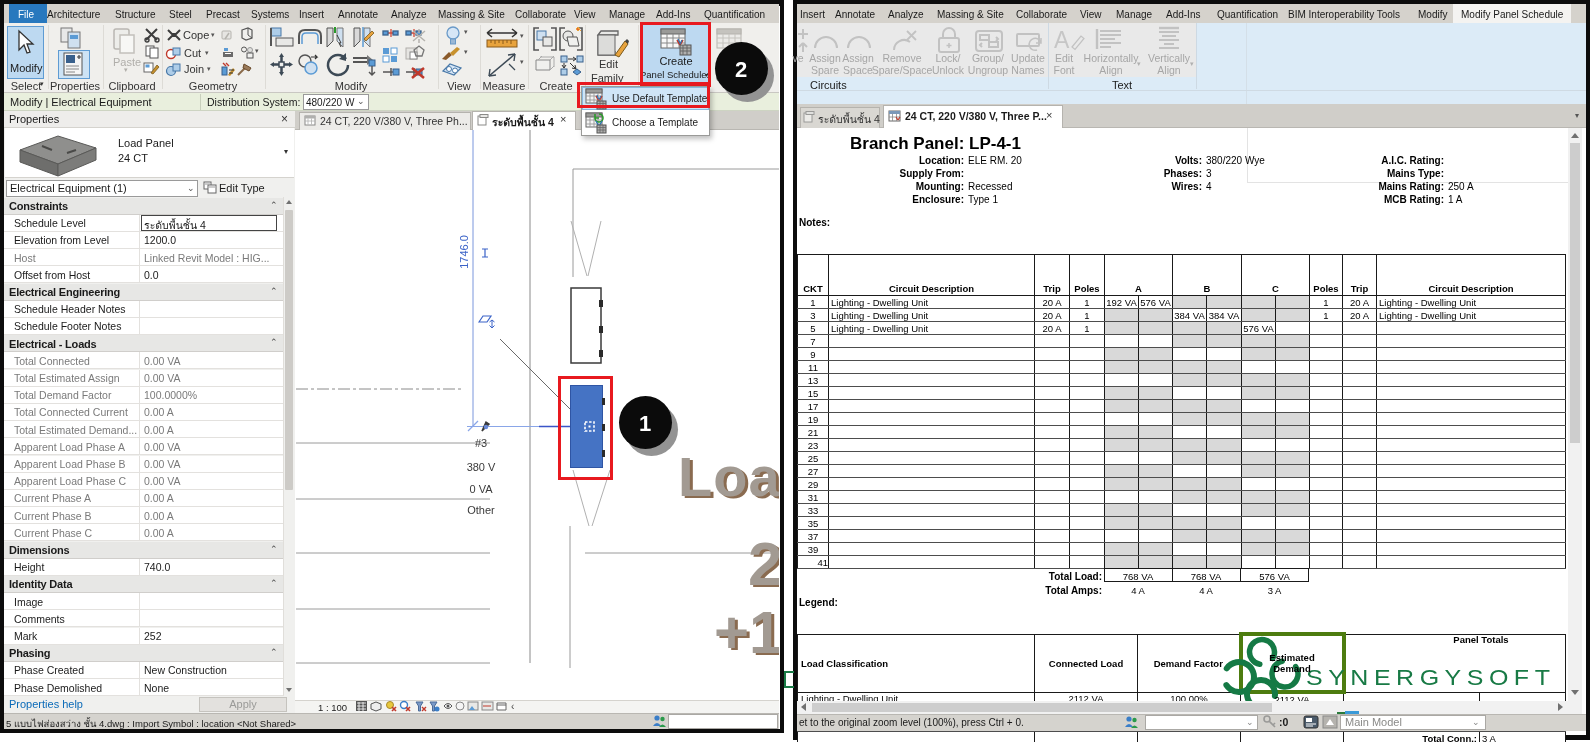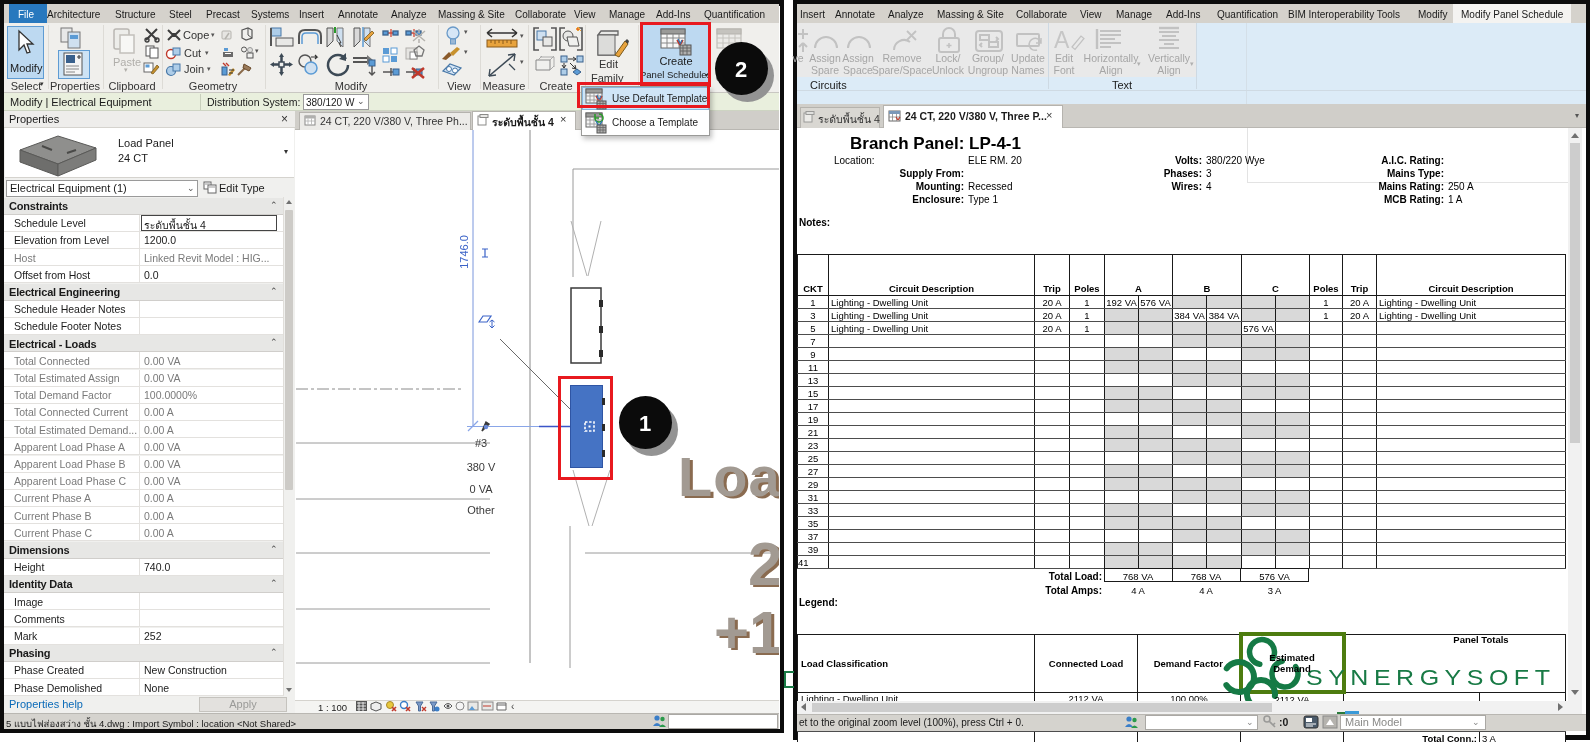--- a/index.html
+++ b/index.html
@@ -292,21 +292,21 @@
  <rect x="1" y="1" width="24" height="19" fill="#ecebe8" stroke="#b5b3ae"></rect>
  <rect x="1" y="1" width="24" height="5" fill="#c5c3be" stroke="#b5b3ae"></rect>
  <path d="M7 6 v14 M13 6 v14 M19 6 v14 M1 10 h24 M1 15 h24" stroke="#c5c3be"></path>
 </svg>
 <div class="tx" style="left:716px;top:71px;font-size:10.5px;color:#444;">cal</div>
 <div class="a" style="left:4px;top:93px;width:775px;height:18px;background:#e9efdd;border-bottom:1px solid #cdd4c2;"></div>
 <div class="tx" style="left:10px;top:96px;font-size:11px;color:#1a1a1a;">Modify | Electrical Equipment</div>
 <div class="a" style="left:200px;top:94px;width:1px;height:16px;background:#c8cfbc;"></div>
 <div class="tx" style="left:207px;top:96px;font-size:10.5px;color:#1a1a1a;">Distribution System:</div>
 <div class="a" style="left:303px;top:94px;width:66px;height:16px;background:#fff;border:1px solid #9a9a9a;"></div>
-<div class="tx" style="left:306px;top:96.5px;font-size:10px;color:#1a1a1a;">380/120 W</div>
+<div class="tx" style="left:306px;top:96.5px;font-size:10px;color:#1a1a1a;">480/220 W</div>
 <div class="tx" style="left:357px;top:96px;font-size:9px;color:#555;">⌄</div>
 <div class="a" style="left:4px;top:111px;width:291px;height:602px;background:#f0f0ee;"></div>
 <div class="a" style="left:4px;top:111px;width:291px;height:17px;background:#eeedeb;border-bottom:1px solid #d5d3ce;"></div>
 <div class="tx" style="left:9px;top:113px;font-size:11px;color:#1a1a1a;">Properties</div>
 <div class="tx" style="left:281px;top:112px;font-size:12px;color:#333;">×</div>
 <div class="a" style="left:5px;top:128px;width:289px;height:50px;background:#fff;border-bottom:1px solid #d5d3ce;"></div>
 
 <svg style="left:12px;top:132px;" width="92" height="44" viewBox="0 0 92 44">
  <path d="M8 18 L46 4 L84 16 L46 32 Z" fill="#8f8f8d" stroke="#5a5a58"></path>
  <path d="M8 18 L8 30 L46 44 L46 32 Z" fill="#6e6e6c" stroke="#5a5a58"></path>
@@ -650,21 +650,21 @@
  <rect x="1" y="1" width="11" height="3" fill="#7a98b8"></rect>
  <path d="M4.5 4 v7 M8.5 4 v7 M1 7 h11" stroke="#888" stroke-width="0.8"></path>
  <path d="M8 7 l2 3 M12 7 l-2 3" stroke="#c0392b" stroke-width="1.2"></path>
 </svg>
 <div class="tx" style="left:905px;top:110px;font-size:10.5px;color:#1a1a1a;font-weight:bold;">24 CT, 220 V/380 V, Three P...</div>
 <div class="tx" style="left:1046px;top:109px;font-size:11px;color:#333;">×</div>
 <div class="tx" style="left:1575px;top:111px;font-size:8px;color:#555;">▾</div>
 <div class="a" style="left:1247px;top:128px;width:1px;height:54px;background:#e3e3e3;"></div>
 <div class="a" style="left:1247px;top:182px;width:323px;height:1px;background:#e3e3e3;"></div>
 <div class="tx" style="left:850px;top:133.5px;font-size:17px;color:#000;font-weight:bold;">Branch Panel: LP-4-1</div>
-<div class="tx" style="left:834px;width:130px;top:155px;font-size:10px;color:#000;text-align:left;font-weight:normal;">Location:</div>
+<div class="tx" style="left:834px;width:130px;top:155px;font-size:10px;color:#000;text-align:right;font-weight:bold;">Location:</div>
 <div class="tx" style="left:968px;top:155px;font-size:10px;color:#000;">ELE RM. 20</div>
 <div class="tx" style="left:834px;width:130px;top:168px;font-size:10px;color:#000;text-align:right;font-weight:bold;">Supply From:</div>
 <div class="tx" style="left:834px;width:130px;top:181px;font-size:10px;color:#000;text-align:right;font-weight:bold;">Mounting:</div>
 <div class="tx" style="left:968px;top:181px;font-size:10px;color:#000;">Recessed</div>
 <div class="tx" style="left:834px;width:130px;top:194px;font-size:10px;color:#000;text-align:right;font-weight:bold;">Enclosure:</div>
 <div class="tx" style="left:968px;top:194px;font-size:10px;color:#000;">Type 1</div>
 <div class="tx" style="left:1072px;width:130px;top:155px;font-size:10px;color:#000;text-align:right;font-weight:bold;">Volts:</div>
 <div class="tx" style="left:1206px;top:155px;font-size:10px;color:#000;">380/220 Wye</div>
 <div class="tx" style="left:1072px;width:130px;top:168px;font-size:10px;color:#000;text-align:right;font-weight:bold;">Phases:</div>
 <div class="tx" style="left:1206px;top:168px;font-size:10px;color:#000;">3</div>
@@ -1000,21 +1000,21 @@
         <td style="border:1px solid #1a1a1a;border-top:1px solid #4d4d4d;border-bottom:1px solid #4d4d4d;text-align:center;padding:0;background:#d9d9d9;"></td>
         <td style="border:1px solid #1a1a1a;border-top:1px solid #4d4d4d;border-bottom:1px solid #4d4d4d;text-align:center;padding:0;background:#fff;"></td>
         <td style="border:1px solid #1a1a1a;border-top:1px solid #4d4d4d;border-bottom:1px solid #4d4d4d;text-align:center;padding:0;background:#fff;"></td>
         <td style="border:1px solid #1a1a1a;border-top:1px solid #4d4d4d;border-bottom:1px solid #4d4d4d;text-align:center;padding:0;background:#d9d9d9;"></td>
         <td style="border:1px solid #1a1a1a;border-top:1px solid #4d4d4d;border-bottom:1px solid #4d4d4d;text-align:center;padding:0;background:#d9d9d9;"></td>
         <td style="border:1px solid #1a1a1a;border-top:1px solid #4d4d4d;border-bottom:1px solid #4d4d4d;text-align:center;padding:0;"></td>
         <td style="border:1px solid #1a1a1a;border-top:1px solid #4d4d4d;border-bottom:1px solid #4d4d4d;text-align:center;padding:0;"></td>
         <td style="border:1px solid #1a1a1a;border-top:1px solid #4d4d4d;border-bottom:1px solid #4d4d4d;padding:0 2px;overflow:hidden;"></td>
       </tr>
       <tr style="height:13px;">
-        <td style="border:1px solid #1a1a1a;border-top:1px solid #4d4d4d;border-bottom:1px solid #4d4d4d;text-align:left;padding:0;">41</td>
+        <td style="border:1px solid #1a1a1a;border-top:1px solid #4d4d4d;border-bottom:1px solid #4d4d4d;text-align:right;padding:0;">41</td>
         <td style="border:1px solid #1a1a1a;border-top:1px solid #4d4d4d;border-bottom:1px solid #4d4d4d;padding:0 2px;overflow:hidden;"></td>
         <td style="border:1px solid #1a1a1a;border-top:1px solid #4d4d4d;border-bottom:1px solid #4d4d4d;text-align:center;padding:0;"></td>
         <td style="border:1px solid #1a1a1a;border-top:1px solid #4d4d4d;border-bottom:1px solid #4d4d4d;text-align:center;padding:0;"></td>
         <td style="border:1px solid #1a1a1a;border-top:1px solid #4d4d4d;border-bottom:1px solid #4d4d4d;text-align:center;padding:0;background:#d9d9d9;"></td>
         <td style="border:1px solid #1a1a1a;border-top:1px solid #4d4d4d;border-bottom:1px solid #4d4d4d;text-align:center;padding:0;background:#d9d9d9;"></td>
         <td style="border:1px solid #1a1a1a;border-top:1px solid #4d4d4d;border-bottom:1px solid #4d4d4d;text-align:center;padding:0;background:#d9d9d9;"></td>
         <td style="border:1px solid #1a1a1a;border-top:1px solid #4d4d4d;border-bottom:1px solid #4d4d4d;text-align:center;padding:0;background:#d9d9d9;"></td>
         <td style="border:1px solid #1a1a1a;border-top:1px solid #4d4d4d;border-bottom:1px solid #4d4d4d;text-align:center;padding:0;background:#fff;"></td>
         <td style="border:1px solid #1a1a1a;border-top:1px solid #4d4d4d;border-bottom:1px solid #4d4d4d;text-align:center;padding:0;background:#fff;"></td>
         <td style="border:1px solid #1a1a1a;border-top:1px solid #4d4d4d;border-bottom:1px solid #4d4d4d;text-align:center;padding:0;"></td>

